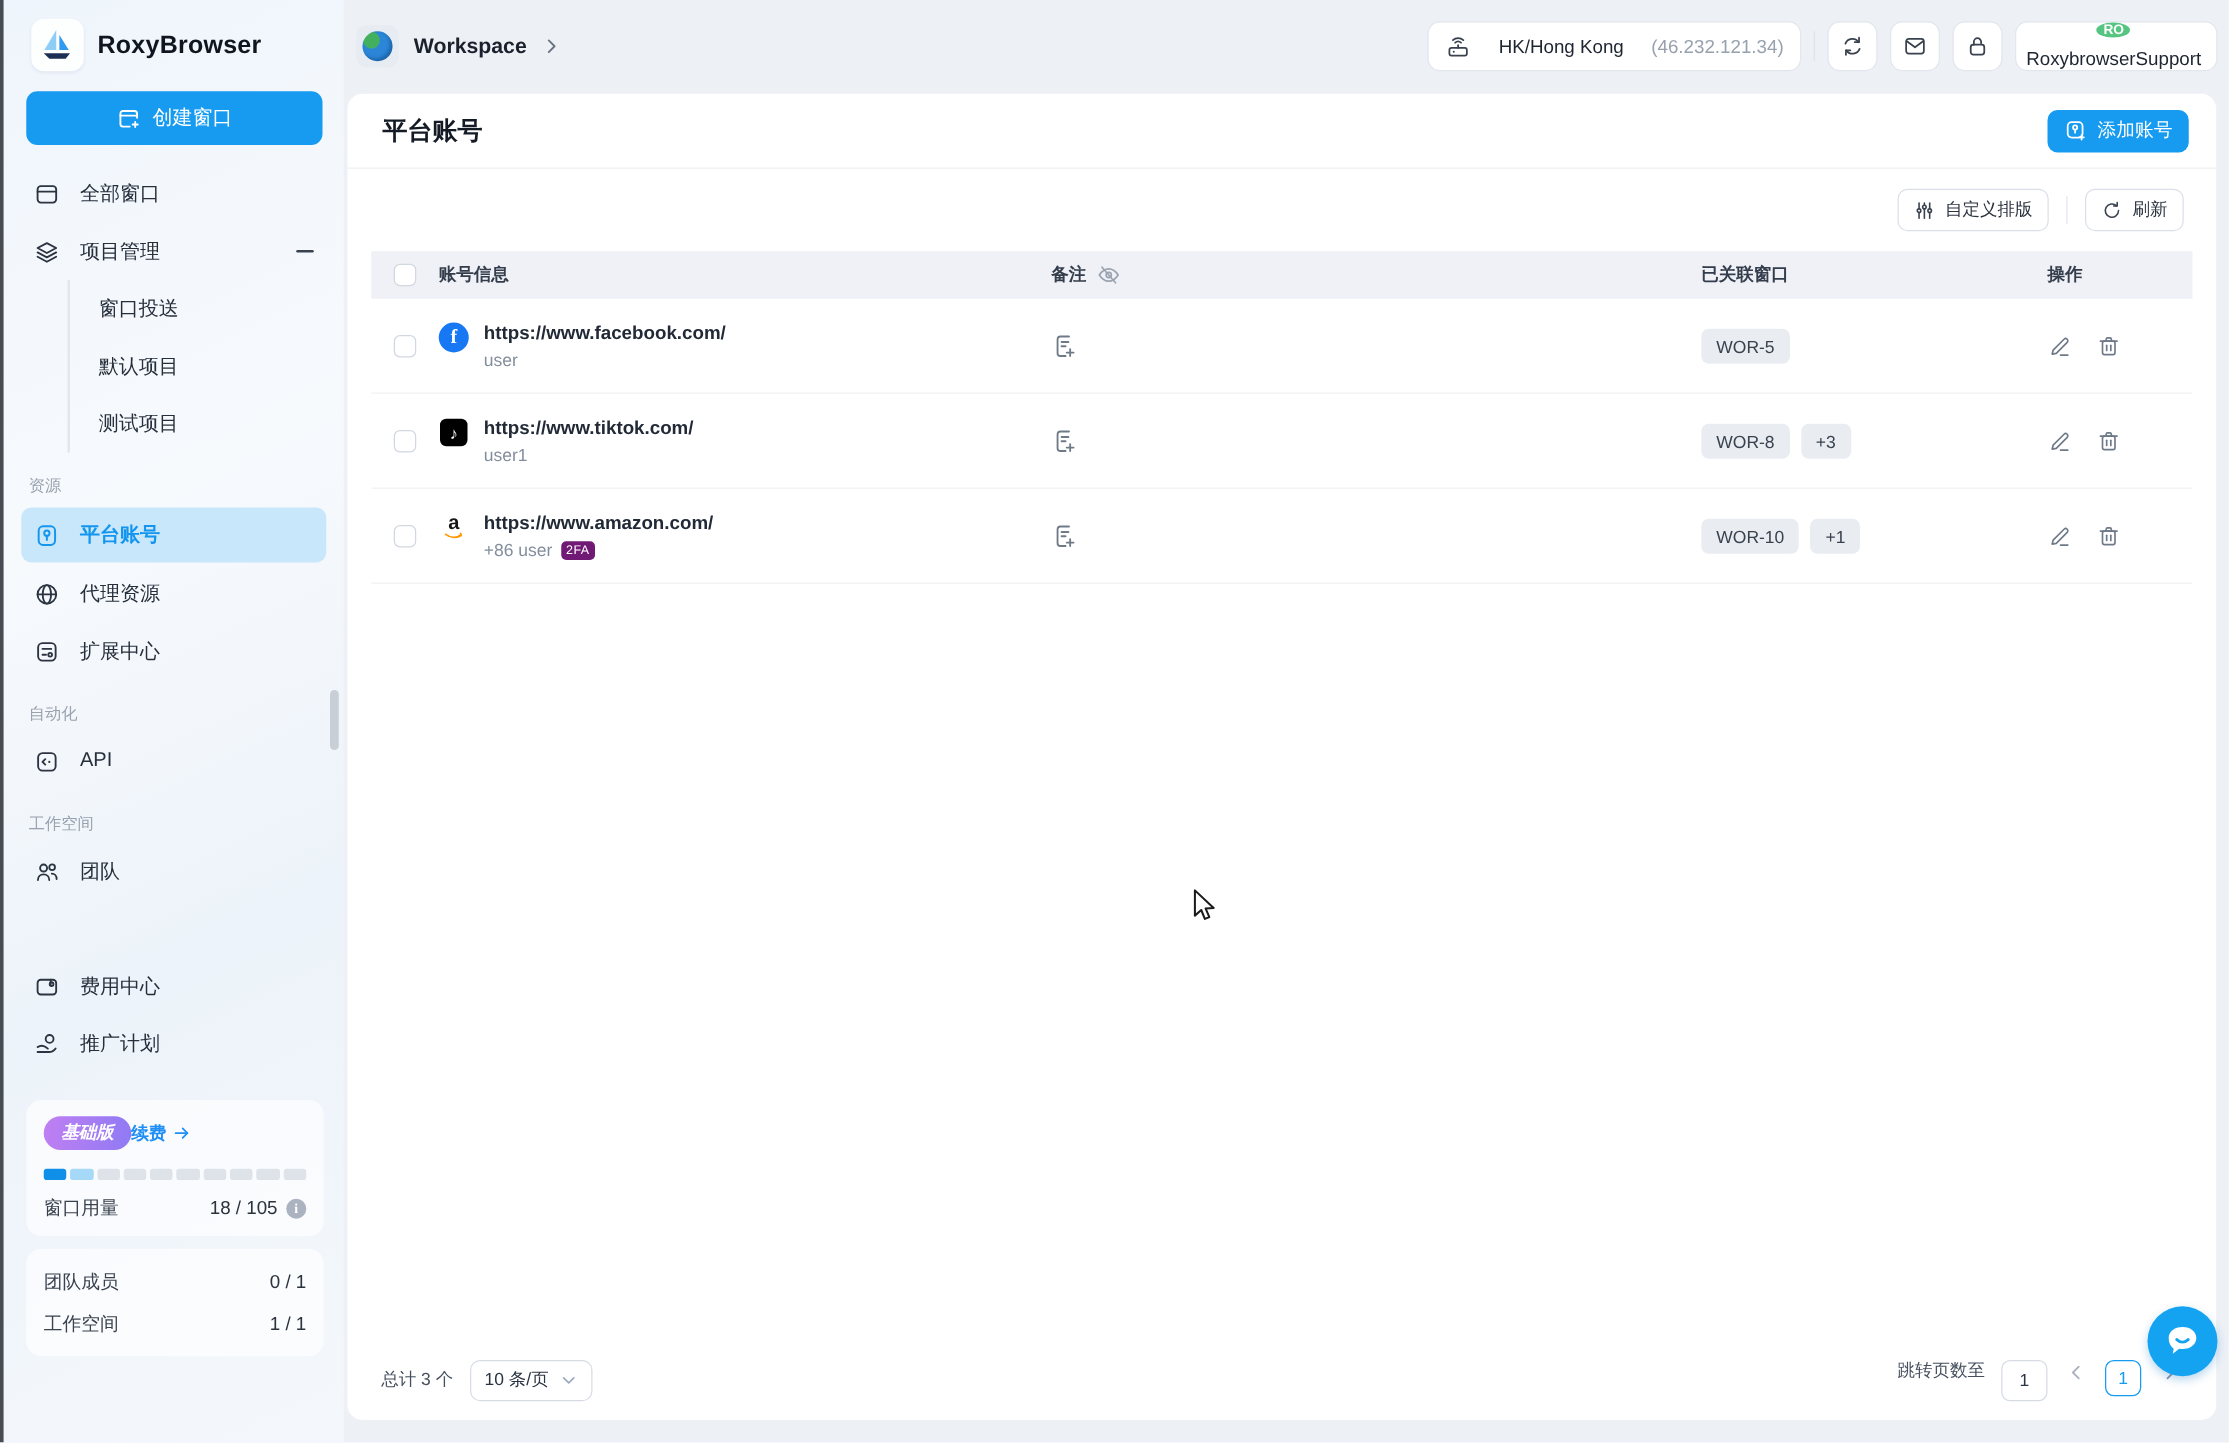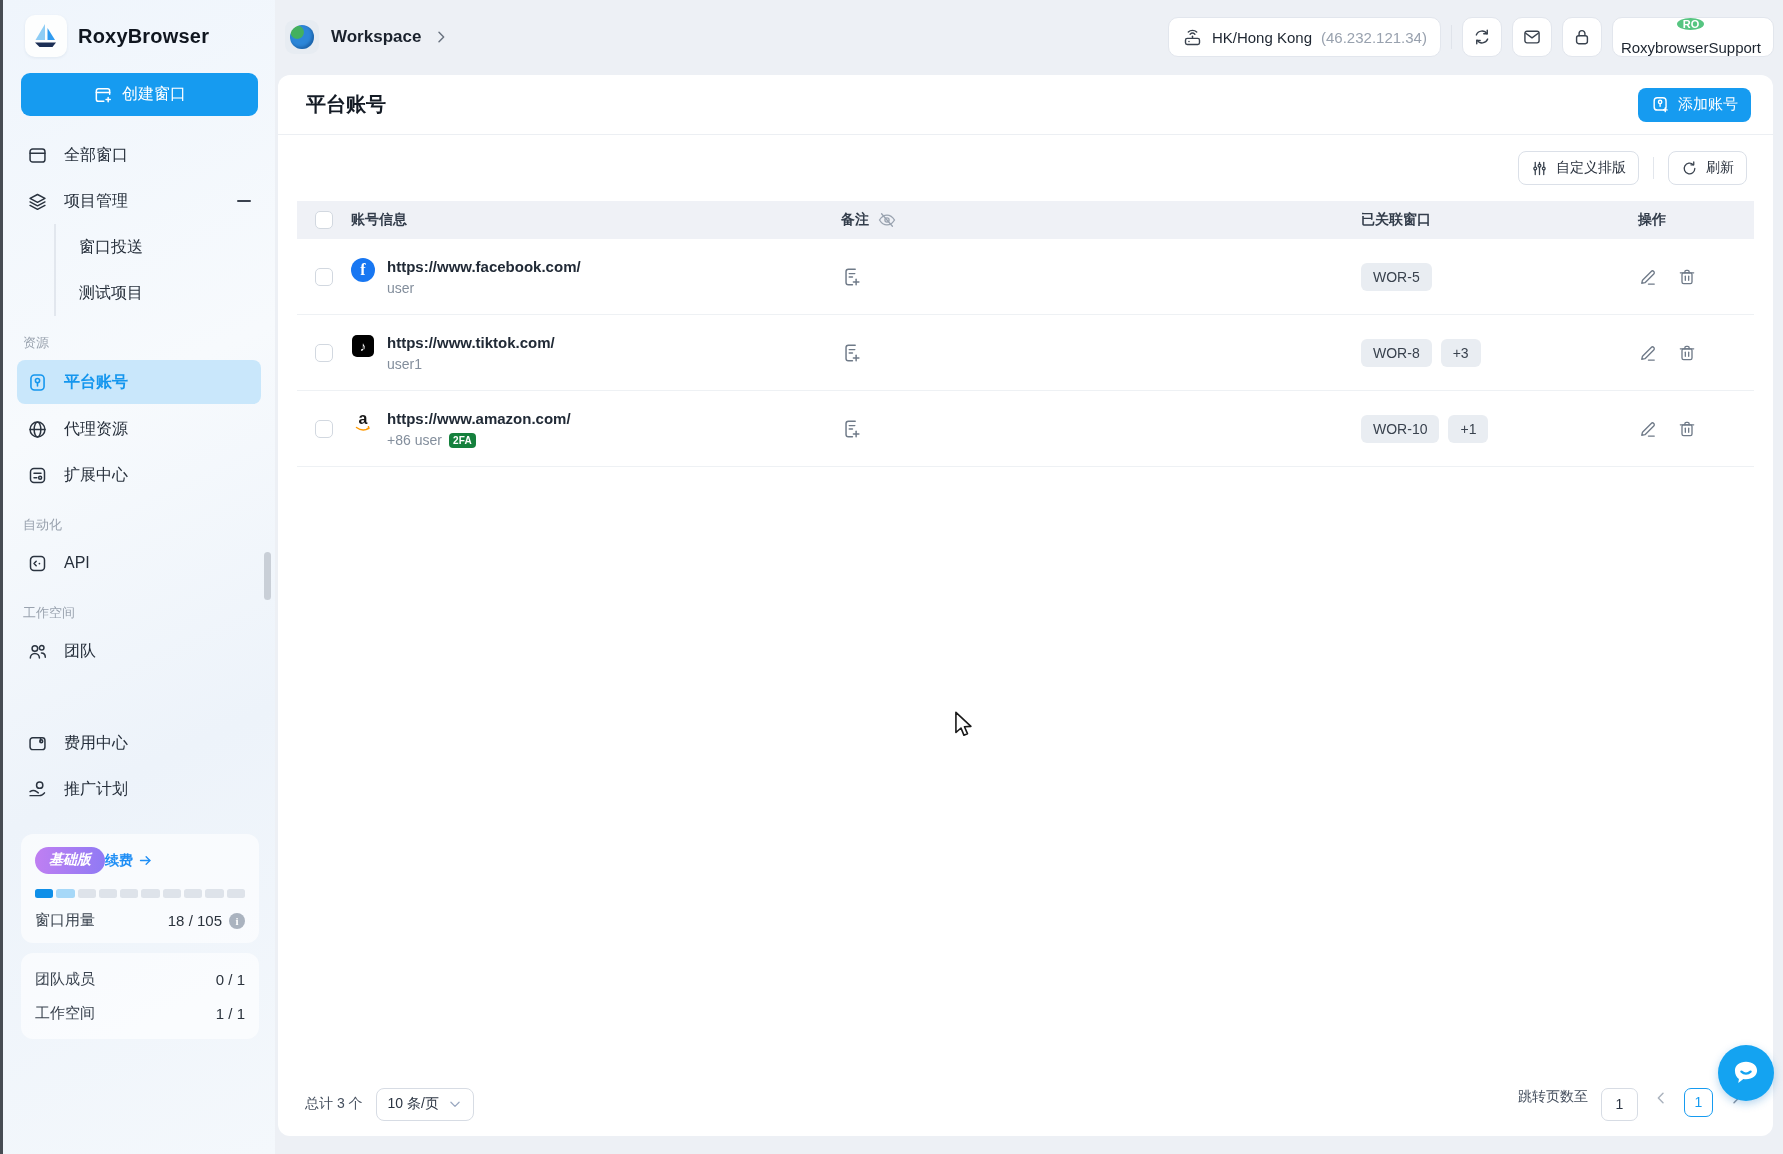--- a/index.html
+++ b/index.html
@@ -70,21 +70,21 @@
   .topbar { position:absolute; left:278px; top:0; right:0; height:75px; }
   .crumb { position:absolute; left:7px; top:20px; display:flex; align-items:center; gap:12px; cursor:pointer; }
   .globe-sq { width:34px; height:34px; border-radius:9px; background:#e7ecf2; display:flex; align-items:center; justify-content:center; }
   .globe-ball { width:24px; height:24px; border-radius:50%;
     background:radial-gradient(circle at 30% 30%,#43b05f 0 26%,#2c86d8 30% 100%);
     box-shadow:inset -2px -2px 3px rgba(0,40,90,.35); }
   .crumb-label { font-size:17px; font-weight:600; color:#1a212c; }
   .crumb-chev { color:#69727f; }
 
   .top-right { position:absolute; right:9px; top:17px; display:flex; align-items:center; gap:10px; }
-  .ip-box { height:40px; border:1px solid #e2e6ed; background:#fff; border-radius:10px; display:flex; align-items:center; gap:9px; padding:0 13px; cursor:pointer; }
+  .ip-box { height:40px; border:1px solid #e2e6ed; background:#fff; border-radius:10px; display:flex; align-items:center; gap:22px; padding:0 13px; cursor:pointer; }
   .ip-box .nico { width:21px; height:21px; color:#39424e; }
   .ip-loc { font-size:15px; color:#1d2530; }
   .ip-addr { font-size:15px; color:#98a1ae; }
   .tb-divider { width:1px; height:24px; background:#dfe3ea; }
   .icon-btn { width:40px; height:40px; border:1px solid #e2e6ed; background:#fff; border-radius:10px; display:flex; align-items:center; justify-content:center; cursor:pointer; color:#39424e; }
   .icon-btn .nico { width:20px; height:20px; }
   .user-pill { height:40px; border:1px solid #e2e6ed; background:#fff; border-radius:10px; display:flex; align-items:center; gap:9px; padding:0 12px 0 8px; cursor:pointer;flex-direction:column; }
   .avatar { width:27px; height:27px; border-radius:50%; background:#56c581; color:#fff; font-size:11px; font-weight:700; display:flex; align-items:center; justify-content:center; }
   .user-name { font-size:15px; color:#1d2530; }
 
@@ -117,21 +117,21 @@
   .eye-off-ic { width:20px; height:20px; color:#9aa3b0; cursor:pointer; }
 
   .plat-ic { width:24px; height:24px; margin-top:1px; flex:0 0 24px; }
   .fb-circle { width:24px; height:24px; border-radius:50%; background:#1877f2; color:#fff; font-weight:700; font-size:16px; display:flex; align-items:center; justify-content:center; font-family:"Liberation Serif",serif; }
   .tt-square { width:22px; height:22px; margin:1px; border-radius:5px; background:#010101; color:#fff; font-size:13px; display:flex; align-items:center; justify-content:center; }
   .az-box { width:24px; height:24px; background:#fff; display:flex; flex-direction:column; align-items:center; justify-content:center; }
   .az-a { font-size:16px; font-weight:700; color:#161616; line-height:14px; }
   .acct-lines { display:flex; flex-direction:column; gap:5px; padding-top:1px; }
   .acct-url { font-size:15px; font-weight:600; color:#212a36; }
   .acct-user { font-size:14px; color:#838e9c; display:flex; align-items:center; gap:7px; }
-  .badge-2fa { background:#15803d; color:#fff; font-size:10px; font-weight:700; padding:2px 4px; border-radius:4px; letter-spacing:.3px; }
+  .badge-2fa { background:#701a75; color:#fff; font-size:10px; font-weight:400; padding:2px 4px; border-radius:4px; letter-spacing:.3px; }
   .note-add-ic { width:22px; height:22px; color:#6f7a88; cursor:pointer; }
   .tag { height:28px; background:#e9edf2; border-radius:6px; display:flex; align-items:center; padding:0 12px; font-size:14px; color:#39424e; }
   .act-ic { width:20px; height:20px; color:#6f7a88; cursor:pointer; }
 
   .card-footer { margin-top:auto; height:64px; flex:0 0 64px; display:flex; align-items:center; justify-content:space-between; padding:0 27px; }
   .foot-left { display:flex; align-items:center; gap:13px; }
   .total-txt { font-size:14px; color:#454f5e; }
   .page-size { height:33px; border:1px solid #d7dce4; border-radius:8px; background:#fff; display:flex; align-items:center; gap:9px; padding:0 11px; font-size:14px; color:#2b3442; cursor:pointer; }
   .chev { color:#8a93a1; }
   .foot-right { display:flex; align-items:flex-start; gap:13px; }
@@ -185,20 +185,23 @@
           <path d="M3.5 12.5 L12 17 l8.5 -4.5"></path>
           <path d="M3.5 16.5 L12 21 l8.5 -4.5"></path>
         </svg>
       <span>项目管理</span>
       <span class="collapse-minus"></span>
     </div>
 
     <div class="subnav">
       <div class="nav-item">
           <span>窗口投送</span>
+        </div>
+      <div class="nav-item">
+          <span>默认项目</span>
         </div>
       <div class="nav-item">
           <span>测试项目</span>
         </div>
     </div>
 
     <div class="section-label">资源</div>
 
     <div class="nav-item active">
       <svg class="nico" viewBox="0 0 24 24" fill="none" stroke="currentColor" stroke-width="1.8" stroke-linecap="round">

